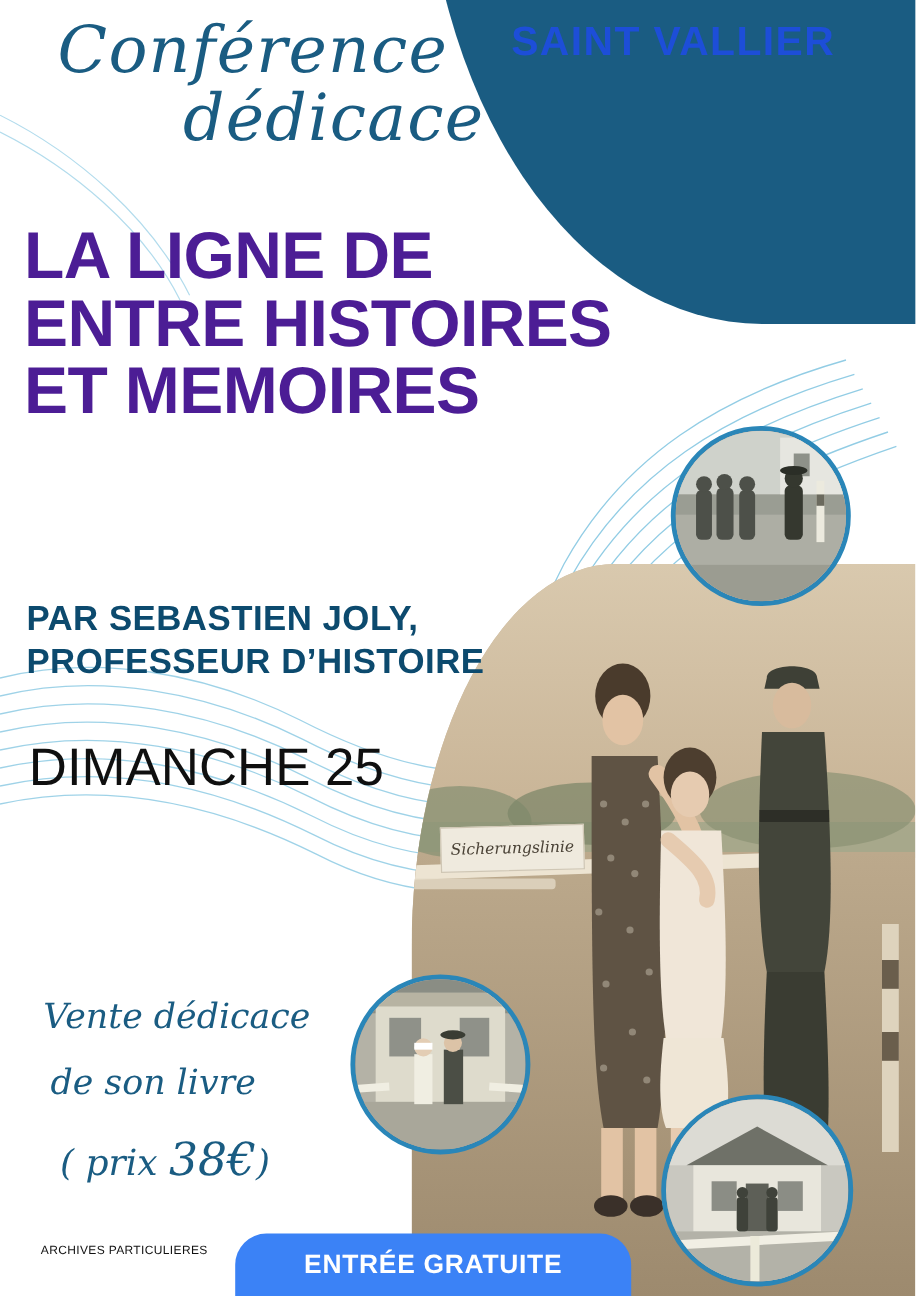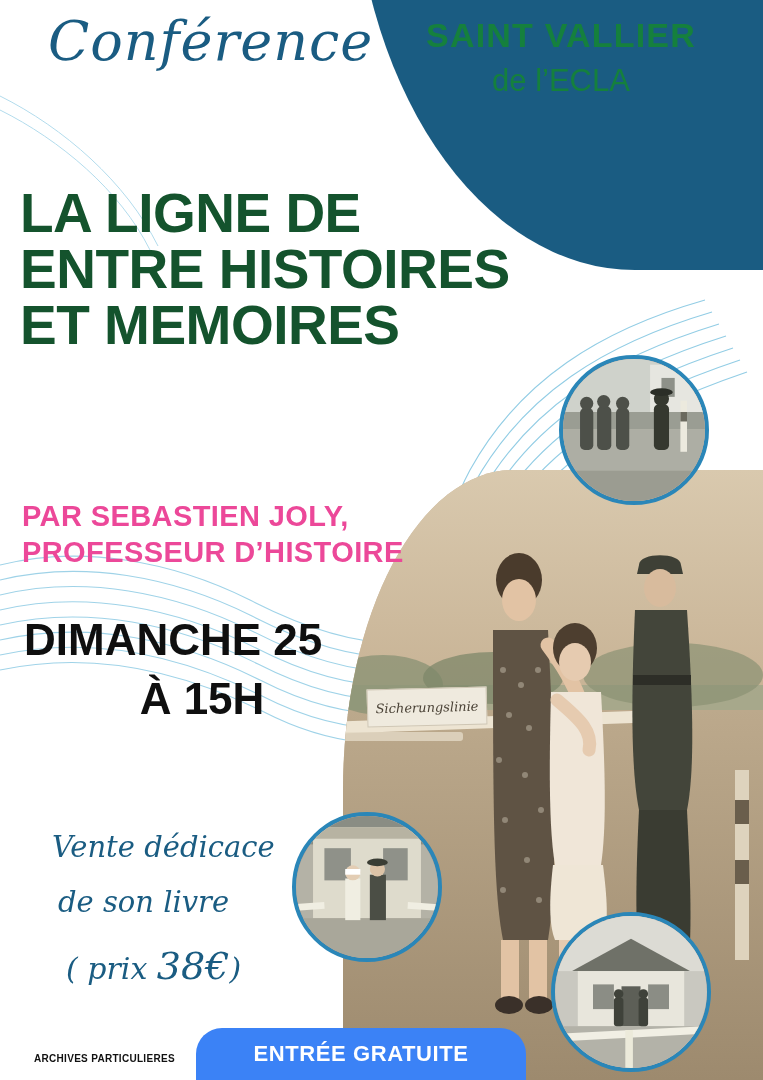--- a/index.html
+++ b/index.html
@@ -27,21 +27,21 @@
     background: #1a5c82;
     border-radius: 0 0 0 100%;
     border-bottom-left-radius: 60% 100%;
   }
 
   .venue {
     position: absolute;
     right: 22px; top: 18px;
     width: 360px;
     text-align: center;
-    color: #15803d;
+    color: #1d4ed8;
     z-index: 6;
   }
   .venue .city {
     font-size: 34px; font-weight: bold; letter-spacing: 1.2px;
     line-height: 1.05;
   }
   .venue .hall {
     margin-top: 8px;
     font-size: 31px; font-weight: normal; line-height: 1.25;
   }
@@ -61,83 +61,83 @@
     letter-spacing: 1px;
   }
   .script .l1 { display: block; }
   .script .l2 { display: block; text-align: center; margin-top: 4px; padding-left: 40px; }
 
   
   .title {
     position: absolute;
     left: 20px; top: 185px;
     width: 540px;
-    color: #14532d;
+    color: #4c1d95;
     font-weight: bold;
     font-size: 55px;
     line-height: 1.02;
     letter-spacing: -0.5px;
     z-index: 7;
     text-transform: uppercase;
   }
   .title span { display: block; white-space: nowrap; }
 
   .subtitle {
     position: absolute;
     left: 22px; top: 498px;
     width: 520px;
-    color: #ec4899;
+    color: #0c4a6e;
     font-weight: bold;
     font-size: 29px;
     line-height: 1.25;
     letter-spacing: 0.4px;
     z-index: 7;
     text-transform: uppercase;
   }
   .subtitle span { display: block; }
 
   
   .date {
     position: absolute;
     left: 12px; top: 610px;
     width: 380px;
     color: #0f0f0f;
-    font-weight: bold;
+    font-weight: normal;
     font-size: 44px;
     line-height: 1.35;
     z-index: 7;
     text-align: center;
   }
   .date .d1 { display: block; text-align: left; padding-left: 12px; }
   .date .d2 { display: block; }
   .date .d3 { display: block; }
 
   
   .hand {
     position: absolute;
-    left: 52px; top: 820px;
+    left: 36px; top: 820px;
     width: 300px;
     color: #1a5c82;
     font-family: "DejaVu Serif", serif;
     font-style: italic;
     font-size: 29px;
     line-height: 1.9;
     z-index: 7;
   }
   .hand .h1 { display: block; }
   .hand .h2 { display: block; padding-left: 6px; }
   .hand .h3 { display: block; padding-left: 14px; font-size: 30px; }
   .hand .h3 b { font-size: 38px; font-weight: normal; }
 
   
   .archives {
     position: absolute;
-    left: 34px; bottom: 16px;
+    left: 34px; bottom: 32px;
     font-size: 10px;
-    font-weight: bold;
+    font-weight: normal;
     letter-spacing: 0.3px;
     color: #111;
     z-index: 8;
   }
 
   
   .bottom-bar {
     position: absolute;
     left: 196px; bottom: 0;
     width: 330px; height: 52px;
@@ -225,26 +225,26 @@
       <path d="M0 110 C 60 140, 120 190, 150 250"></path>
       <path d="M0 96 C 64 128, 126 182, 158 246"></path>
     </g>
   </svg>
 
   <div class="navy-blob"></div>
 
   <div class="venue">
     <div class="city">SAINT VALLIER</div>
     <div class="hall">
-      <div>de l’ECLA</div>
     </div>
   </div>
 
   <div class="script">
     <span class="l1">Conférence</span>
+    <span class="l2">dédicace</span>
   </div>
 
   <div class="photo-main">
     <div class="bg"></div>
     <svg class="imgwrap" viewBox="0 0 420 610" preserveAspectRatio="xMidYMid slice" aria-hidden="true">
       <defs>
         <linearGradient id="sky" x1="0" y1="0" x2="0" y2="1">
           <stop offset="0" stop-color="#d9c9ae"></stop>
           <stop offset="1" stop-color="#c6b193"></stop>
         </linearGradient>
@@ -324,21 +324,20 @@
     <span>ET MEMOIRES</span>
   </div>
 
   <div class="subtitle">
     <span>PAR SEBASTIEN JOLY,</span>
     <span>PROFESSEUR D’HISTOIRE</span>
   </div>
 
   <div class="date">
     <span class="d1">DIMANCHE 25</span>
-    <span class="d3">À 15H</span>
   </div>
 
   <div class="hand">
     <span class="h1">Vente dédicace</span>
     <span class="h2">de son livre</span>
     <span class="h3">
       <span>( prix </span><b>38€</b><span>)</span>
     </span>
   </div>
 

